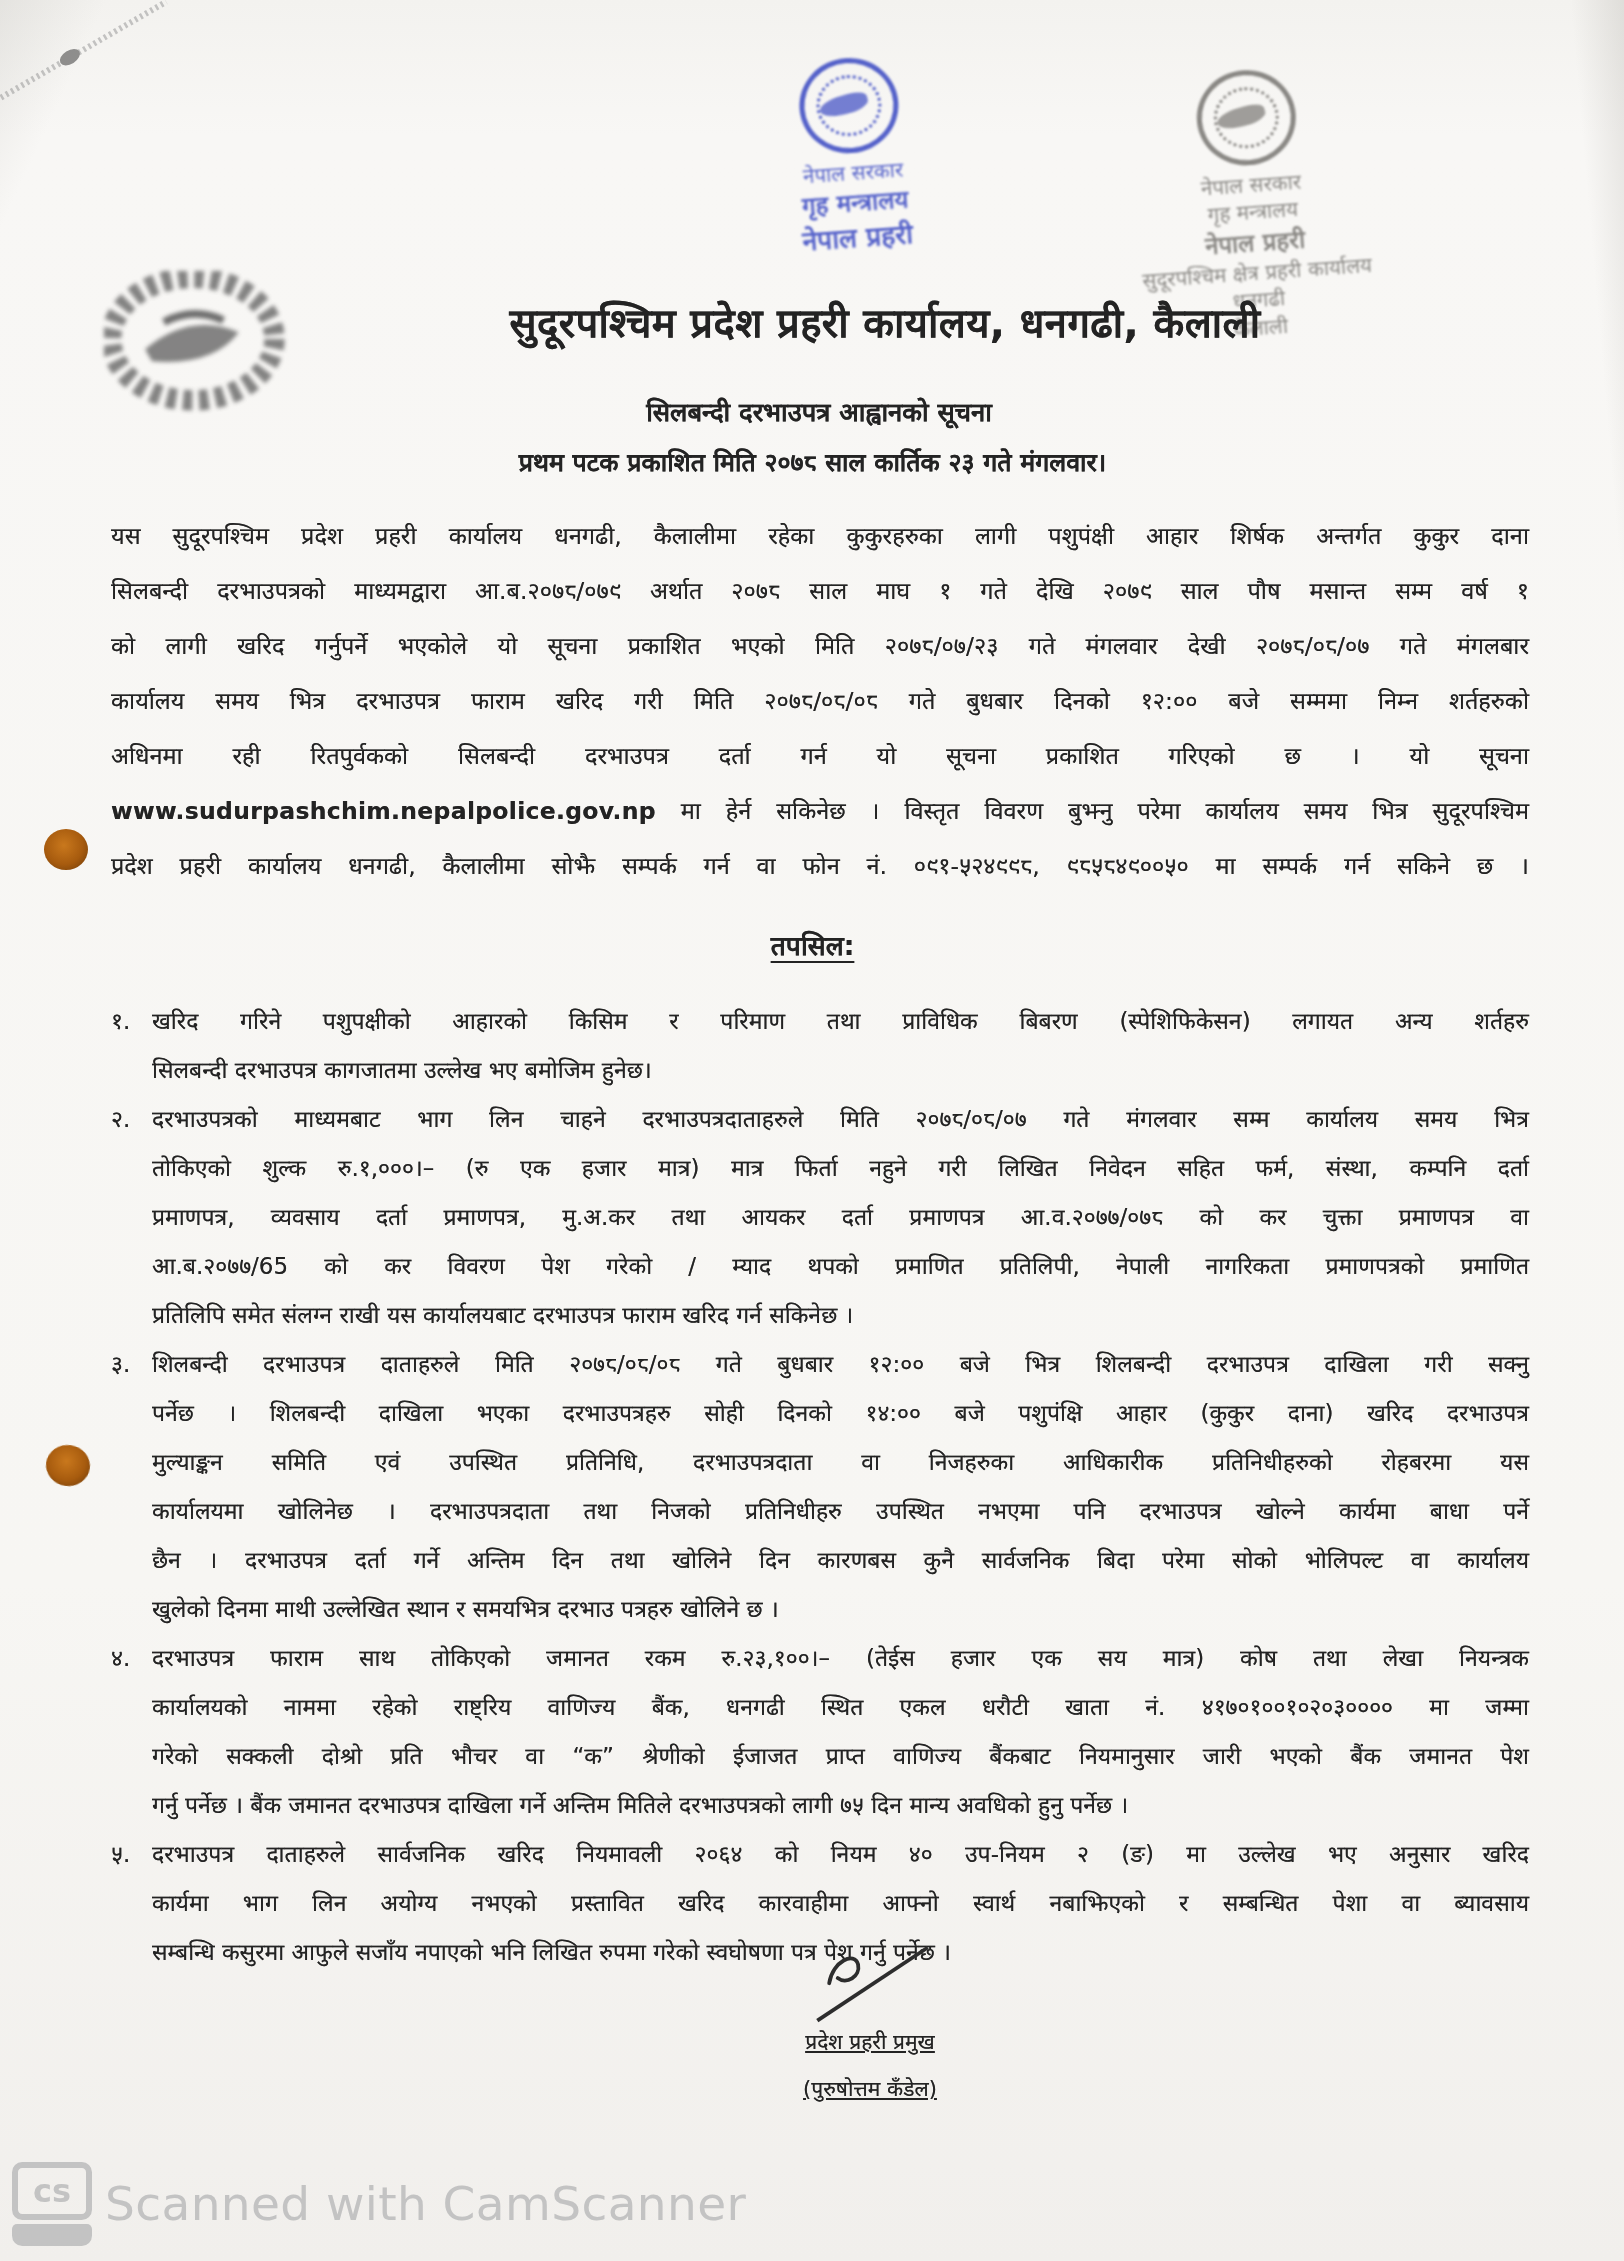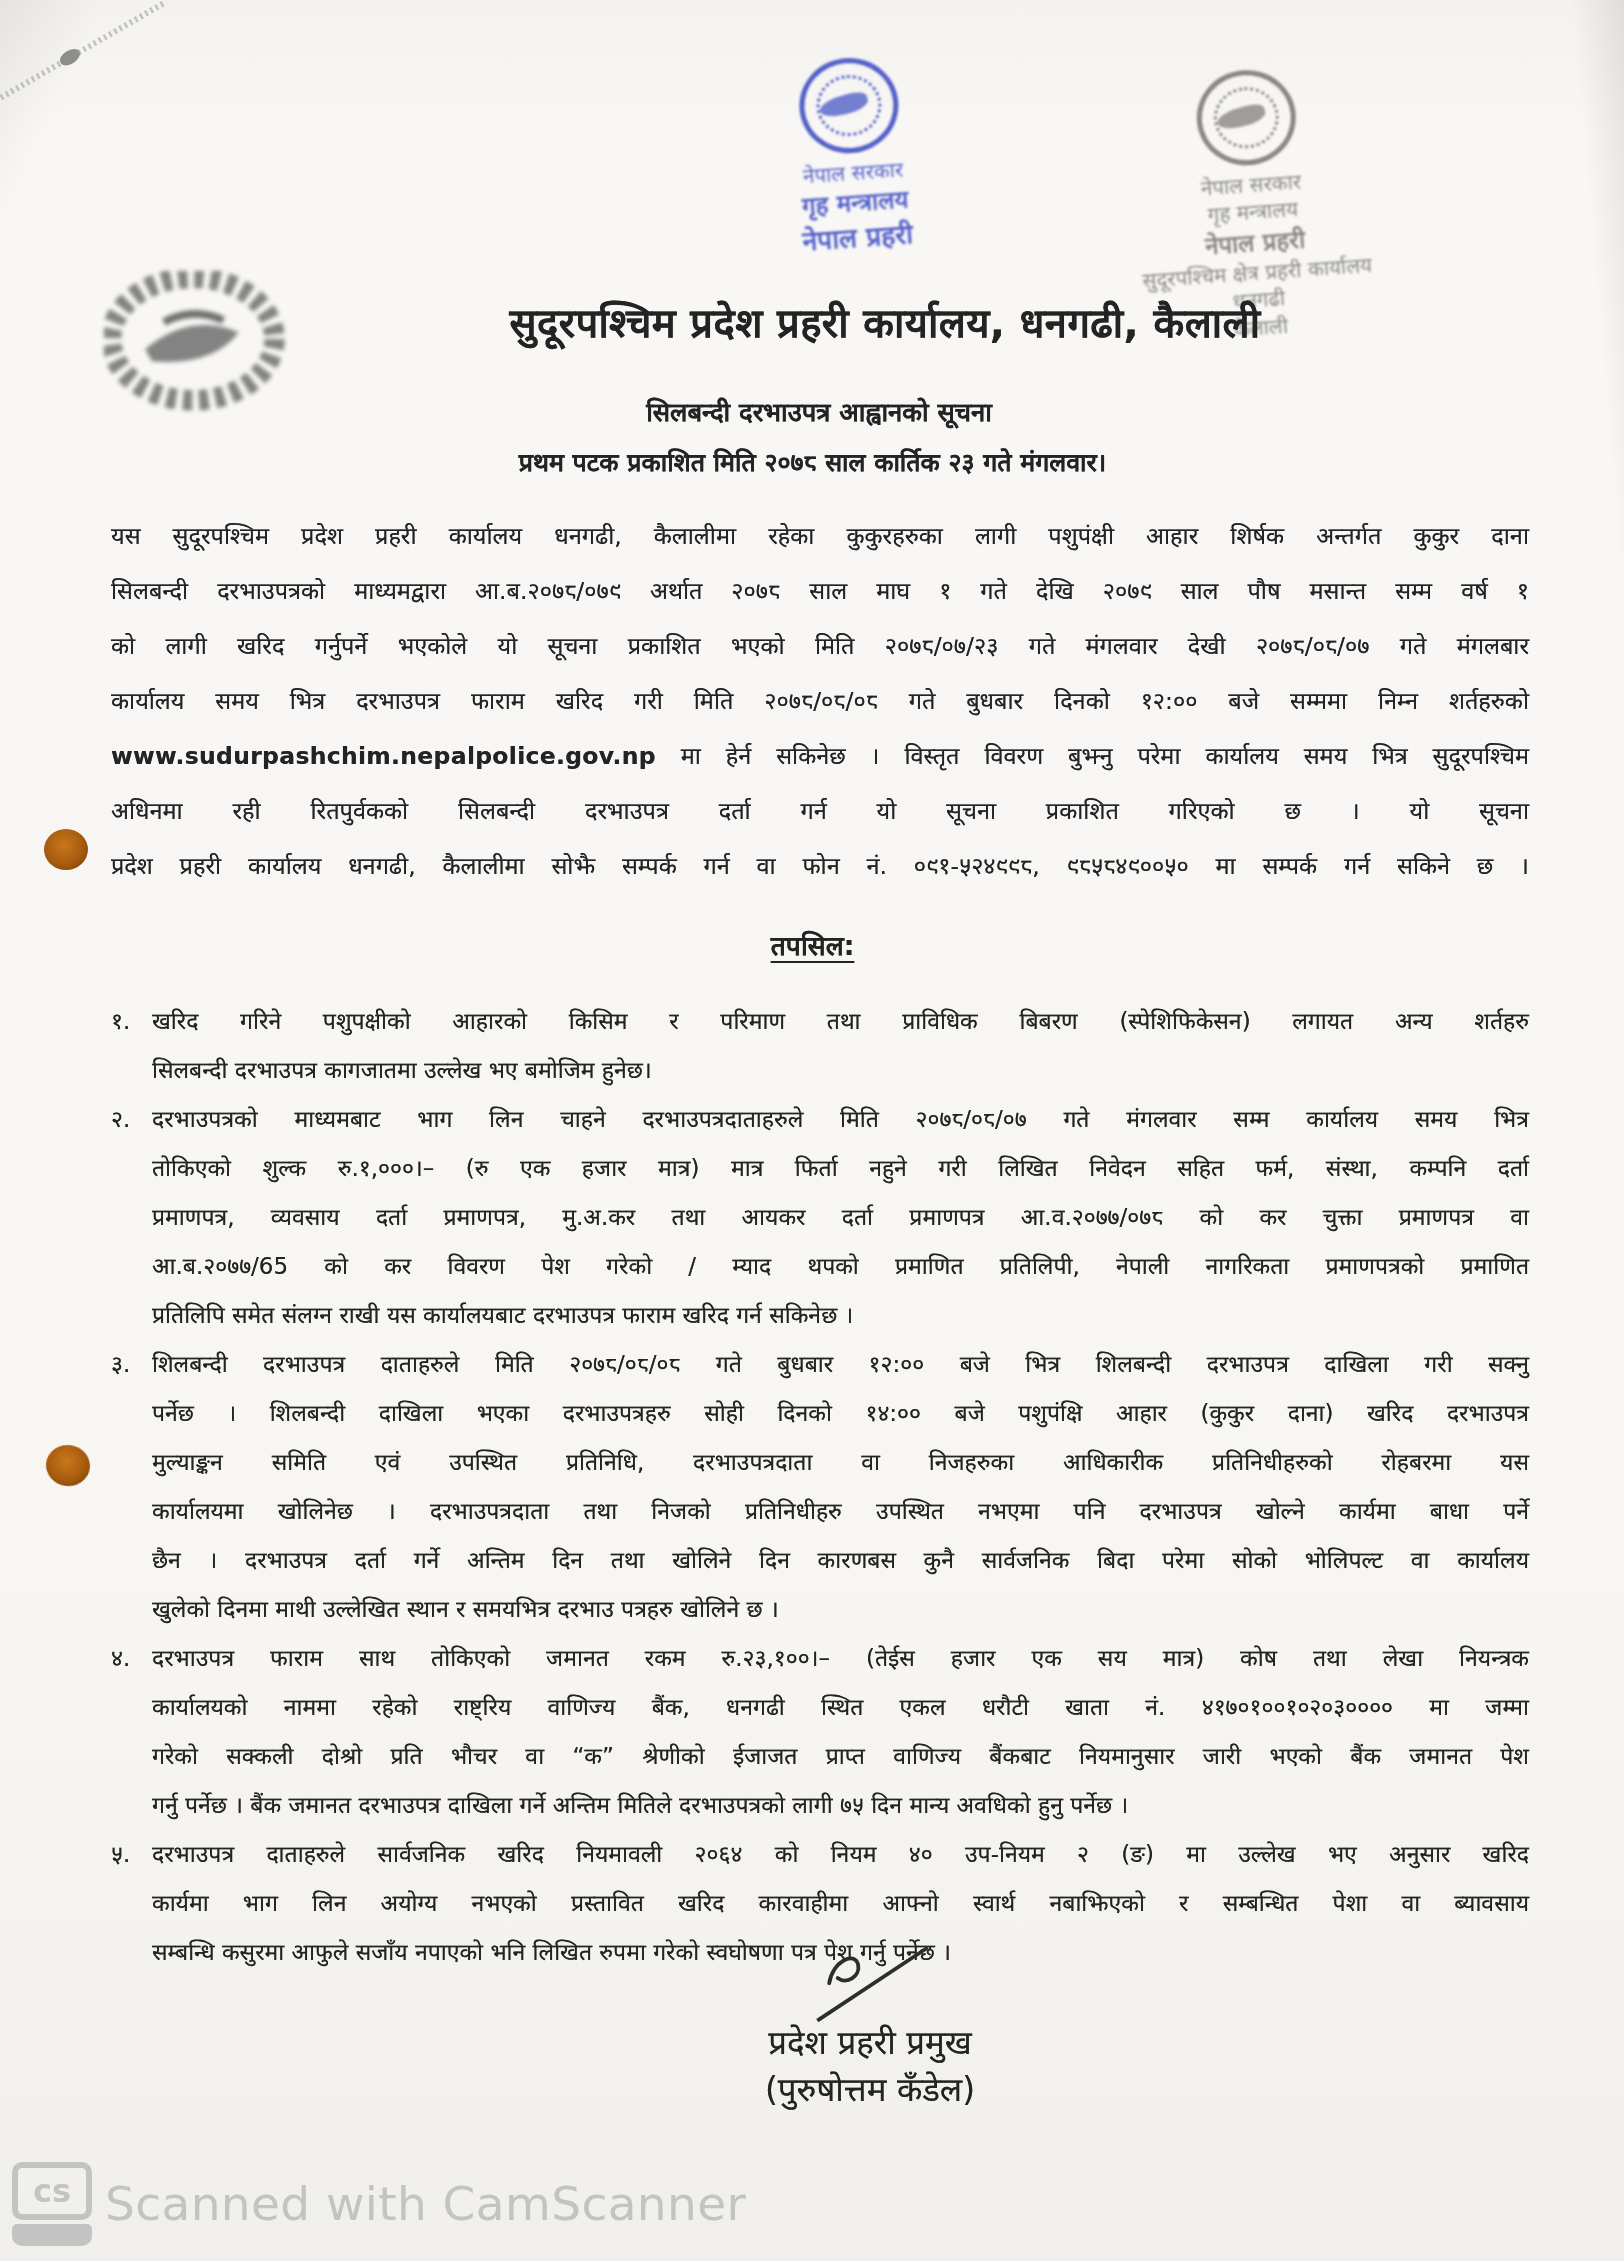--- a/index.html
+++ b/index.html
@@ -66,21 +66,21 @@
   .taf-list{position:absolute;left:111px;right:96px;top:997px;}
   .taf-item{display:flex;align-items:flex-start;}
   .taf-num{flex:none;width:41px;font-size:23px;line-height:49px;}
   .taf-lines{flex:1;}
   .doc-line{font-size:23px;line-height:49px;text-align:justify;text-align-last:justify;}
   .doc-line.line-last{text-align-last:left;}
 
   
   .sig-block{position:absolute;left:597px;top:1939px;width:546px;text-align:center;}
   .sig-mark{width:154px;height:85px;margin:0 auto -5.1px auto;display:block;}
-  .sig-line{font-size:33px;line-height:47px;}
+  .sig-line{font-size:21px;line-height:47px;text-decoration:underline;}
 
   
   .footer{position:absolute;left:12px;bottom:15.4px;display:flex;align-items:center;gap:13px;
     color:#c3c3c3;}
   .cs-badge{width:80px;flex:none;}
   .cs-top{height:46px;border:6px solid #c3c3c3;border-radius:10.2px;
     display:flex;align-items:center;justify-content:center;
     font-size:32px;font-weight:bold;line-height:1;}
   .cs-bottom{height:22px;background:#c3c3c3;border-radius:5.1px 5.1px 10.2px 10.2px;margin-top:3.4px;}
   .cs-text{font-size:47px;letter-spacing:0.4px;white-space:nowrap;}
@@ -122,22 +122,22 @@
 
   <div class="doc-title ink">सुदूरपश्चिम प्रदेश प्रहरी कार्यालय, धनगढी, कैलाली</div>
   <div class="doc-subtitle ink">सिलबन्दी दरभाउपत्र आह्वानको सूचना</div>
   <div class="doc-publine ink">प्रथम पटक प्रकाशित मिति २०७८ साल कार्तिक २३ गते मंगलवार।</div>
 
   <div class="intro ink">
     <div class="intro-line">यस सुदूरपश्चिम प्रदेश प्रहरी कार्यालय धनगढी, कैलालीमा रहेका कुकुरहरुका लागी पशुपंक्षी आहार शिर्षक अन्तर्गत कुकुर दाना</div>
     <div class="intro-line">सिलबन्दी दरभाउपत्रको माध्यमद्वारा आ.ब.२०७८/०७९ अर्थात २०७८ साल माघ १ गते देखि २०७९ साल पौष मसान्त सम्म वर्ष १</div>
     <div class="intro-line">को लागी खरिद गर्नुपर्ने भएकोले यो सूचना प्रकाशित भएको मिति २०७८/०७/२३ गते मंगलवार देखी २०७८/०८/०७ गते मंगलबार</div>
     <div class="intro-line">कार्यालय समय भित्र दरभाउपत्र फाराम खरिद गरी मिति २०७८/०८/०८ गते बुधबार दिनको १२:०० बजे सम्ममा निम्न शर्तहरुको</div>
+    <div class="intro-line">अधिनमा रही रितपुर्वकको सिलबन्दी दरभाउपत्र दर्ता गर्न यो सूचना प्रकाशित गरिएको छ । यो सूचना</div>
     <div class="intro-line"><span class="url-b">www.sudurpashchim.nepalpolice.gov.np</span><span> मा हेर्न सकिनेछ । विस्तृत विवरण बुझ्नु परेमा कार्यालय समय भित्र सुदूरपश्चिम</span></div>
-    <div class="intro-line">अधिनमा रही रितपुर्वकको सिलबन्दी दरभाउपत्र दर्ता गर्न यो सूचना प्रकाशित गरिएको छ । यो सूचना</div>
     <div class="intro-line">प्रदेश प्रहरी कार्यालय धनगढी, कैलालीमा सोझै सम्पर्क गर्न वा फोन नं. ०९१-५२४९९८, ९८५८४९००५० मा सम्पर्क गर्न सकिने छ ।</div>
   </div>
 
   <div class="tapasil-heading ink">तपसिल:</div>
 
   <div class="taf-list ink">
 
       <div class="taf-item">
         <span class="taf-num">१.</span>
         <div class="taf-lines">

